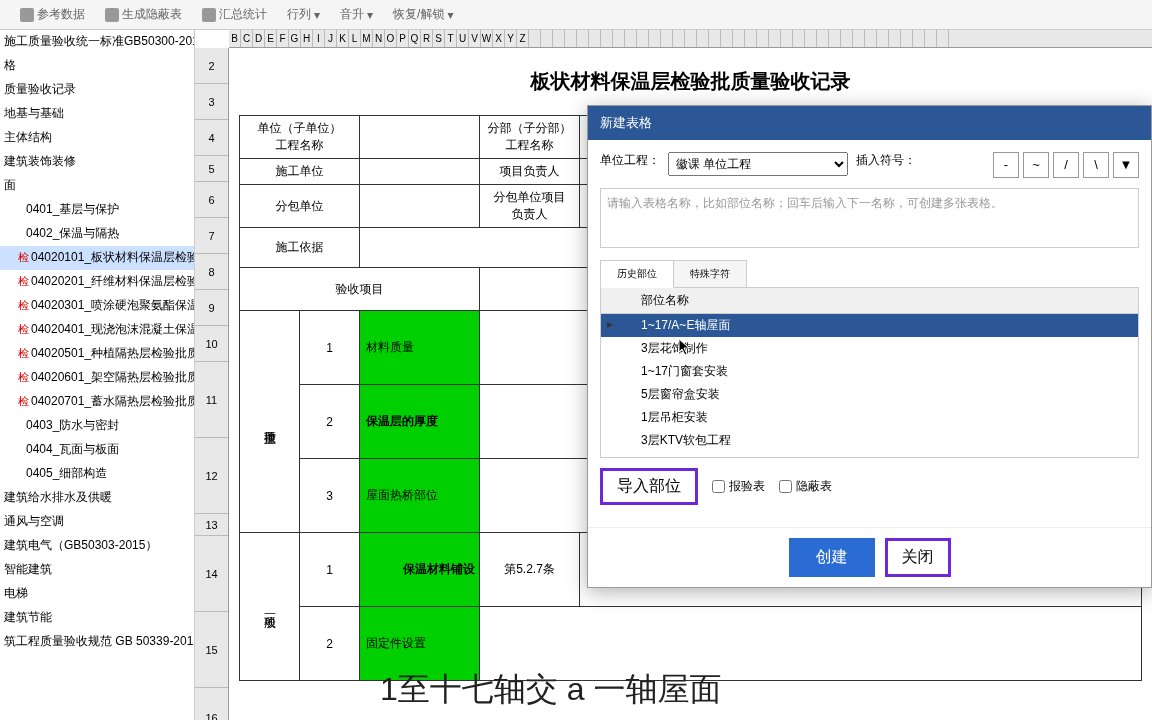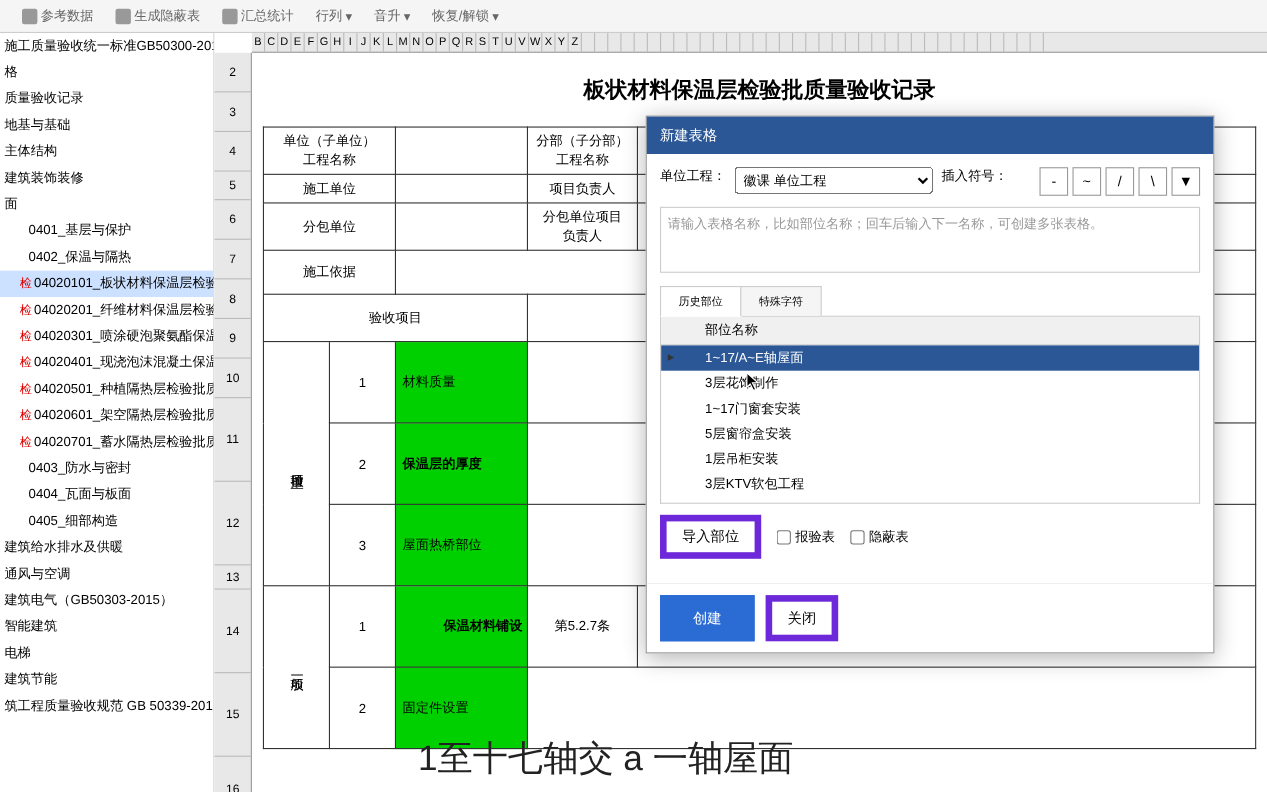--- a/index.html
+++ b/index.html
@@ -19,40 +19,40 @@
 .colhdr{height:18px;background:#e8e8e8;border-bottom:1px solid #999;display:flex;font-size:10px;margin-left:34px}
 .colhdr span{width:12px;text-align:center;border-right:1px solid #bbb;line-height:18px}
 .rowhdrs{position:absolute;left:0;top:18px;width:34px;background:#e8e8e8;border-right:1px solid #999}
 .rowhdr{height:36px;border-bottom:1px solid #bbb;text-align:center;line-height:36px;font-size:11px}
 .doc{margin-left:34px;padding:10px 10px 0 10px;position:relative}
 .doc-title{text-align:center;font-size:20px;font-weight:bold;padding:10px 0 20px}
 .form-tbl{border-collapse:collapse;width:100%;font-size:12px}
 .form-tbl td{border:1px solid #333;padding:4px;text-align:center;vertical-align:middle}
 .form-tbl td.green{background:#00d000}
 .form-tbl td.vert{writing-mode:vertical-rl;width:20px;padding:8px 2px}
-.dialog{position:absolute;left:587px;top:105px;width:517px;background:#fff;border:1px solid #999;box-shadow:0 4px 20px rgba(0,0,0,.3);z-index:100}
+.dialog{position:absolute;left:587px;top:105px;width:565px;background:#fff;border:1px solid #999;box-shadow:0 4px 20px rgba(0,0,0,.3);z-index:100}
 .dlg-title{background:#2b5797;color:#fff;padding:8px 12px;font-size:13px}
 .dlg-body{padding:12px}
 .dlg-row1{display:flex;align-items:flex-start;gap:8px;margin-bottom:10px;font-size:12px}
 .dlg-row1 select{flex:0 0 180px;padding:3px;font-size:12px}
 .sym-btns{display:flex;gap:4px;margin-left:auto}
 .sym-btn{width:26px;height:26px;border:1px solid #999;background:#fff;text-align:center;line-height:24px;cursor:pointer;font-size:13px}
 .dlg-input{width:100%;padding:6px;border:1px solid #ccc;color:#999;font-size:12px;margin-bottom:12px;height:60px}
 .tabs{display:flex;border-bottom:1px solid #ccc}
 .tab{padding:6px 16px;font-size:10px;border:1px solid #ccc;border-bottom:none;margin-right:-1px;cursor:pointer;background:#f5f5f5}
 .tab.active{background:#fff;border-bottom:1px solid #fff;margin-bottom:-1px}
 .grid{border:1px solid #ccc;border-top:none;height:170px;overflow:hidden}
 .grid-hdr{background:#f0f0f0;padding:4px 40px;font-size:12px;border-bottom:1px solid #ccc}
 .grid-row{padding:3px 40px;font-size:12px;cursor:pointer;position:relative}
 .grid-row.sel{background:#2b5797;color:#fff}
 .grid-row.sel::before{content:"▸";position:absolute;left:6px;color:#333}
 .dlg-foot1{padding:10px 0;display:flex;align-items:center;gap:14px;font-size:12px}
-.btn{padding:5px 14px;border:6px solid #6d28d9;background:#fff;cursor:pointer;font-size:13px}
+.btn{padding:5px 14px;border:3px solid #6d28d9;background:#fff;cursor:pointer;font-size:16px}
 .btn.primary{background:#2b6cd4;color:#fff;border-color:#2b6cd4;padding:6px 24px}
-.dlg-foot2{padding:10px 12px;text-align:right;border-top:1px solid #eee;display:flex;gap:10px;justify-content:flex-start}
+.dlg-foot2{padding:10px 12px;text-align:right;border-top:1px solid #eee;display:flex;gap:10px;justify-content:center}
 .chk{display:flex;align-items:center;gap:4px}
 .chk input{width:13px;height:13px}
 .caption{position:absolute;left:380px;bottom:8px;font-size:32px;color:#222;z-index:50;font-weight:400}
 .cursor{position:absolute;left:678px;top:338px;z-index:200;width:14px;height:18px}
 .cursor svg{width:14px;height:18px}
 </style>
 </head>
 <body>
 
 <div class="topbar">

